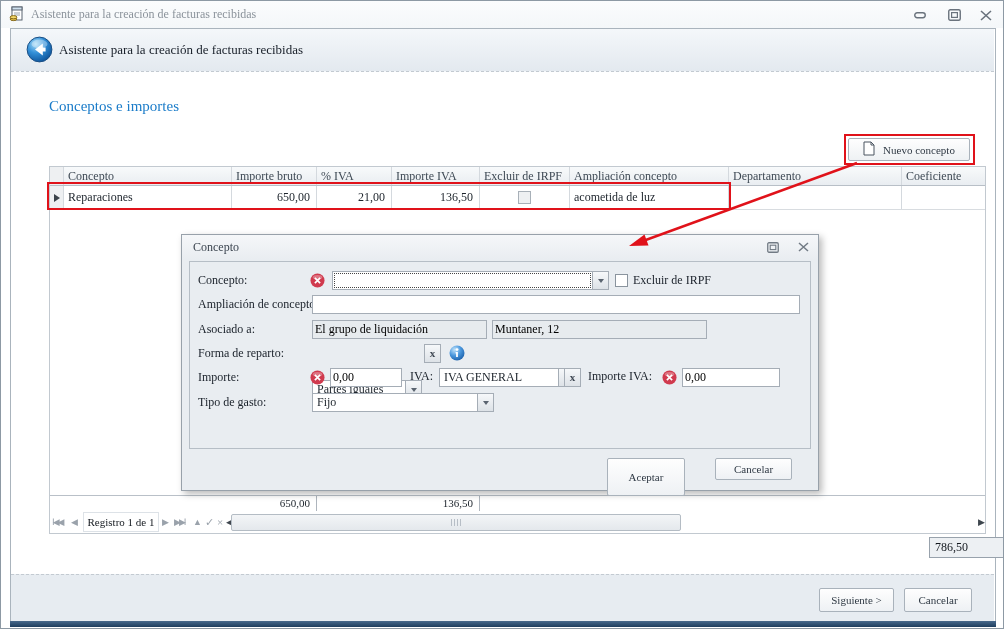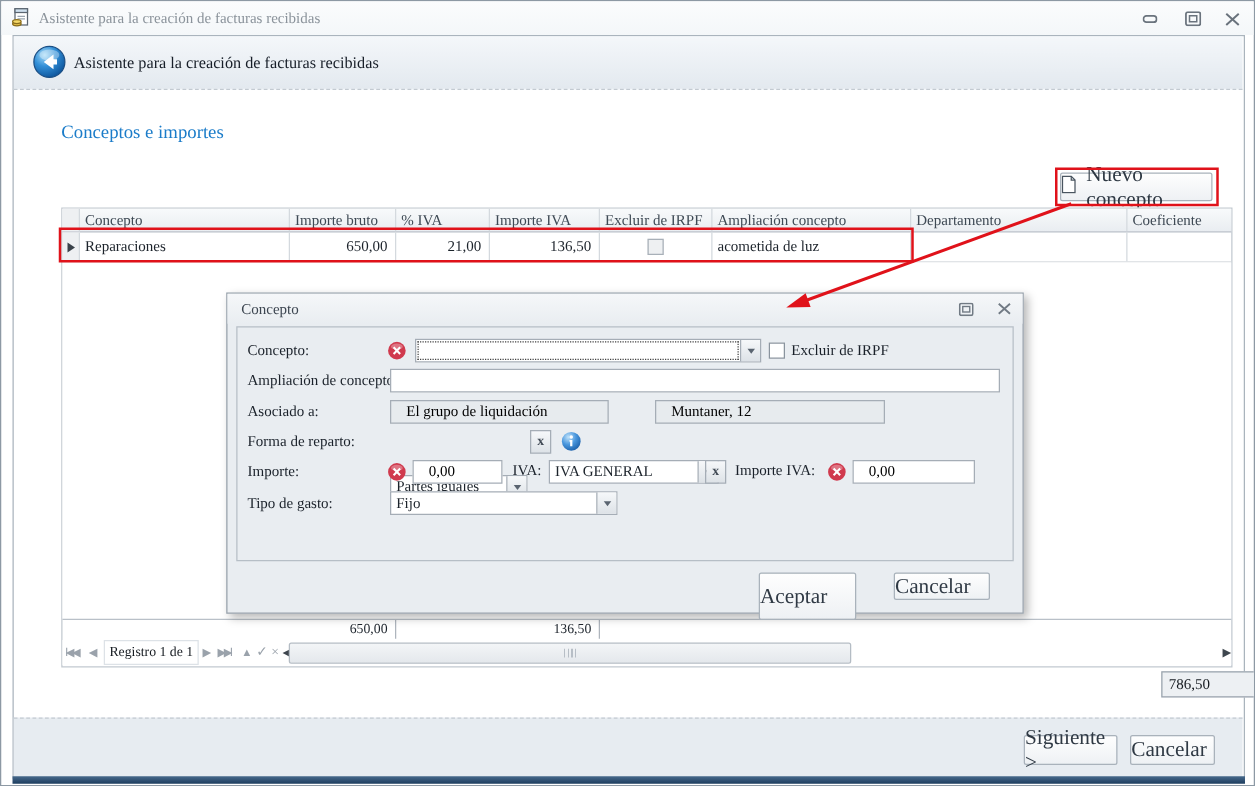--- a/index.html
+++ b/index.html
@@ -15,21 +15,21 @@
   .appicon{position:absolute;left:8px;top:5px;}
   
   .frame{position:absolute;left:9px;top:27px;width:984px;height:593px;border:1px solid #aab4bd;background:transparent;pointer-events:none;}
   .band{position:absolute;left:10px;top:28px;width:983px;height:42px;
         background:linear-gradient(#f4f7fa,#e3e9ef);border-bottom:1px dashed #c3cad1;}
   .backbtn{position:absolute;left:15px;top:7px;width:27px;height:27px;}
   .band .btext{position:absolute;left:48px;top:0;line-height:42px;color:#171e28;font-size:13px;}
   
   .page-title{position:absolute;left:48px;top:97px;font-size:15px;color:#1b7cc9;}
   .btn{background:linear-gradient(#fefefe,#eef1f4);border:1px solid #a9b2bb;border-radius:2px;
-       color:#2f3944;font-size:17px;display:flex;align-items:center;box-sizing:border-box;}
+       color:#2f3944;font-size:11px;display:flex;align-items:center;justify-content:center;box-sizing:border-box;}
   .newc-btn{position:absolute;left:847px;top:137px;width:122px;height:23px;gap:8px;}
   
   .grid{position:absolute;left:48px;top:165px;width:935px;height:366px;border:1px solid #c2c9d0;background:#fff;}
   .grow{position:absolute;left:0;display:flex;width:935px;box-sizing:border-box;}
   .ghead{top:0;height:19px;background:linear-gradient(#f8fafb,#e9edf1);border-bottom:1px solid #b8bfc7;color:#3e4954;}
   .gdata{top:19px;height:24px;border-bottom:1px solid #d8dce0;}
   .gc{box-sizing:border-box;border-right:1px solid #d4d9de;padding:0 4px;display:flex;align-items:center;overflow:hidden;white-space:nowrap;}
   .gc.num{justify-content:flex-end;padding-right:6px;}
   .gc.ctr{justify-content:center;}
   .c0{width:14px;background:#eef0f2;padding:0;}
@@ -61,21 +61,21 @@
   .navy{position:absolute;left:9px;top:620px;width:986px;height:6px;background:linear-gradient(#47698c,#1d3d5e);}
   
   .dialog{position:absolute;left:180px;top:233px;width:638px;height:257px;background:#e9edf1;
           border:1px solid #98a1aa;box-sizing:border-box;box-shadow:3px 3px 7px rgba(0,0,0,.28);z-index:10;}
   .dtitle{position:absolute;left:0;top:0;width:100%;height:24px;background:linear-gradient(#f5f7f9,#e9edf1);}
   .dtitle .dtext{position:absolute;left:11px;top:0;line-height:24px;color:#3c4550;}
   .dbtn{position:absolute;top:5px;width:16px;height:14px;display:grid;place-items:center;}
   .dpanel{position:absolute;left:7px;top:26px;width:622px;height:188px;border:1px solid #b6bec6;box-sizing:border-box;}
   .drow{position:absolute;height:19px;display:flex;align-items:center;}
   .dlabel{color:#1a212a;}
-  .field{box-sizing:border-box;border:1px solid #a5adb6;background:#fff;height:19px;line-height:17px;padding:0 12px;
+  .field{box-sizing:border-box;border:1px solid #a5adb6;background:#fff;height:19px;line-height:17px;padding:0 2px;
          overflow:hidden;white-space:nowrap;color:#000;}
   .field.ro{background:#e7ebee;}
   .combo{display:flex;box-sizing:border-box;border:1px solid #a5adb6;background:#fff;height:19px;}
   .combo .cval{flex:1;line-height:17px;padding:0 4px;overflow:hidden;white-space:nowrap;}
   .combo .cval.focusdot{outline:1px dotted #444;outline-offset:-2px;}
   .cbtn{width:16px;box-sizing:border-box;border-left:1px solid #a5adb6;background:linear-gradient(#f6f8fa,#dde2e7);
         display:grid;place-items:center;}
   .darr{width:0;height:0;border-left:3.5px solid transparent;border-right:3.5px solid transparent;border-top:4px solid #5a6470;}
   .xbtn{width:17px;height:19px;box-sizing:border-box;border:1px solid #a5adb6;background:linear-gradient(#f6f8fa,#dde2e7);
         display:grid;place-items:center;font-size:11px;font-weight:bold;color:#414a55;line-height:1;}
@@ -246,21 +246,21 @@
 
     <div class="drow" style="left:16px;top:60px;">
       <span class="dlabel">Ampliación de concepto:</span>
     </div>
     <div class="field" style="position:absolute;left:130px;top:60px;width:488px;"></div>
 
     <div class="drow" style="left:16px;top:85px;">
       <span class="dlabel">Asociado a:</span>
     </div>
     <div class="field ro" style="position:absolute;left:130px;top:85px;width:175px;">El grupo de liquidación</div>
-    <div class="field ro" style="position:absolute;left:310px;top:85px;width:184px;margin-left:32px;">Muntaner, 12</div>
+    <div class="field ro" style="position:absolute;left:310px;top:85px;width:215px;">Muntaner, 12</div>
 
     <div class="drow" style="left:16px;top:109px;">
       <span class="dlabel">Forma de reparto:</span>
     </div>
     <div class="combo" style="position:absolute;left:130px;top:109px;width:110px;margin-top:36px;">
       <span class="cval">Partes iguales</span>
       <span class="cbtn">
           <span class="darr"></span>
         </span>
     </div>

